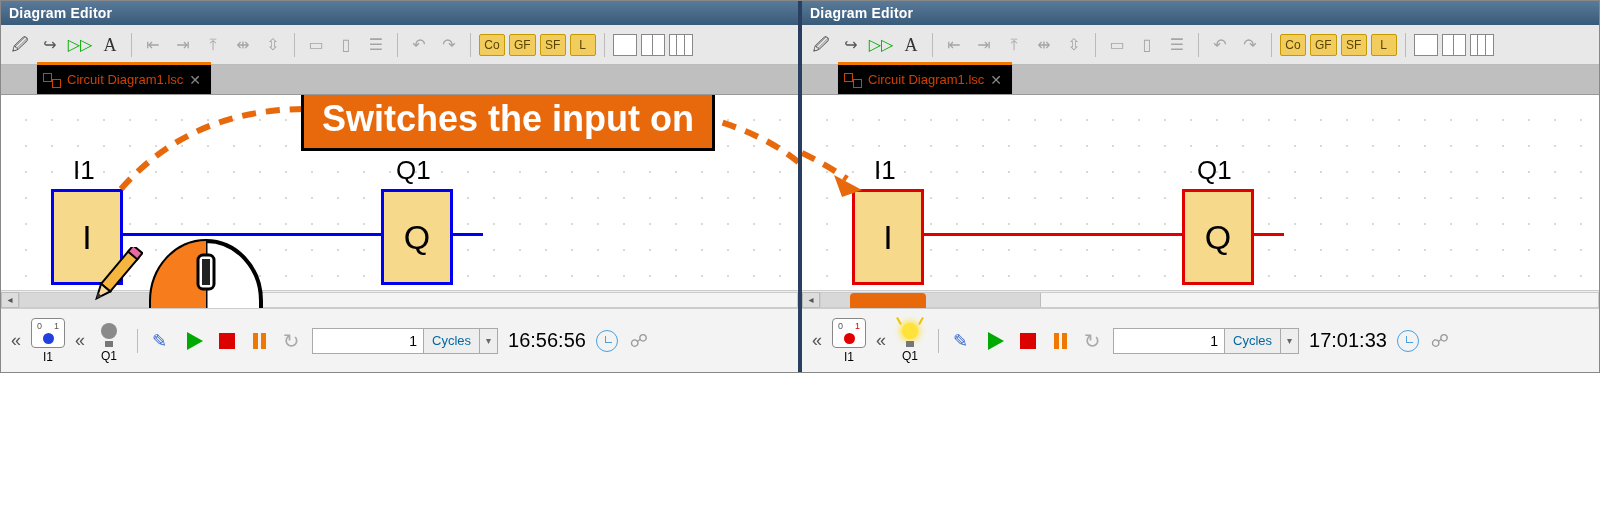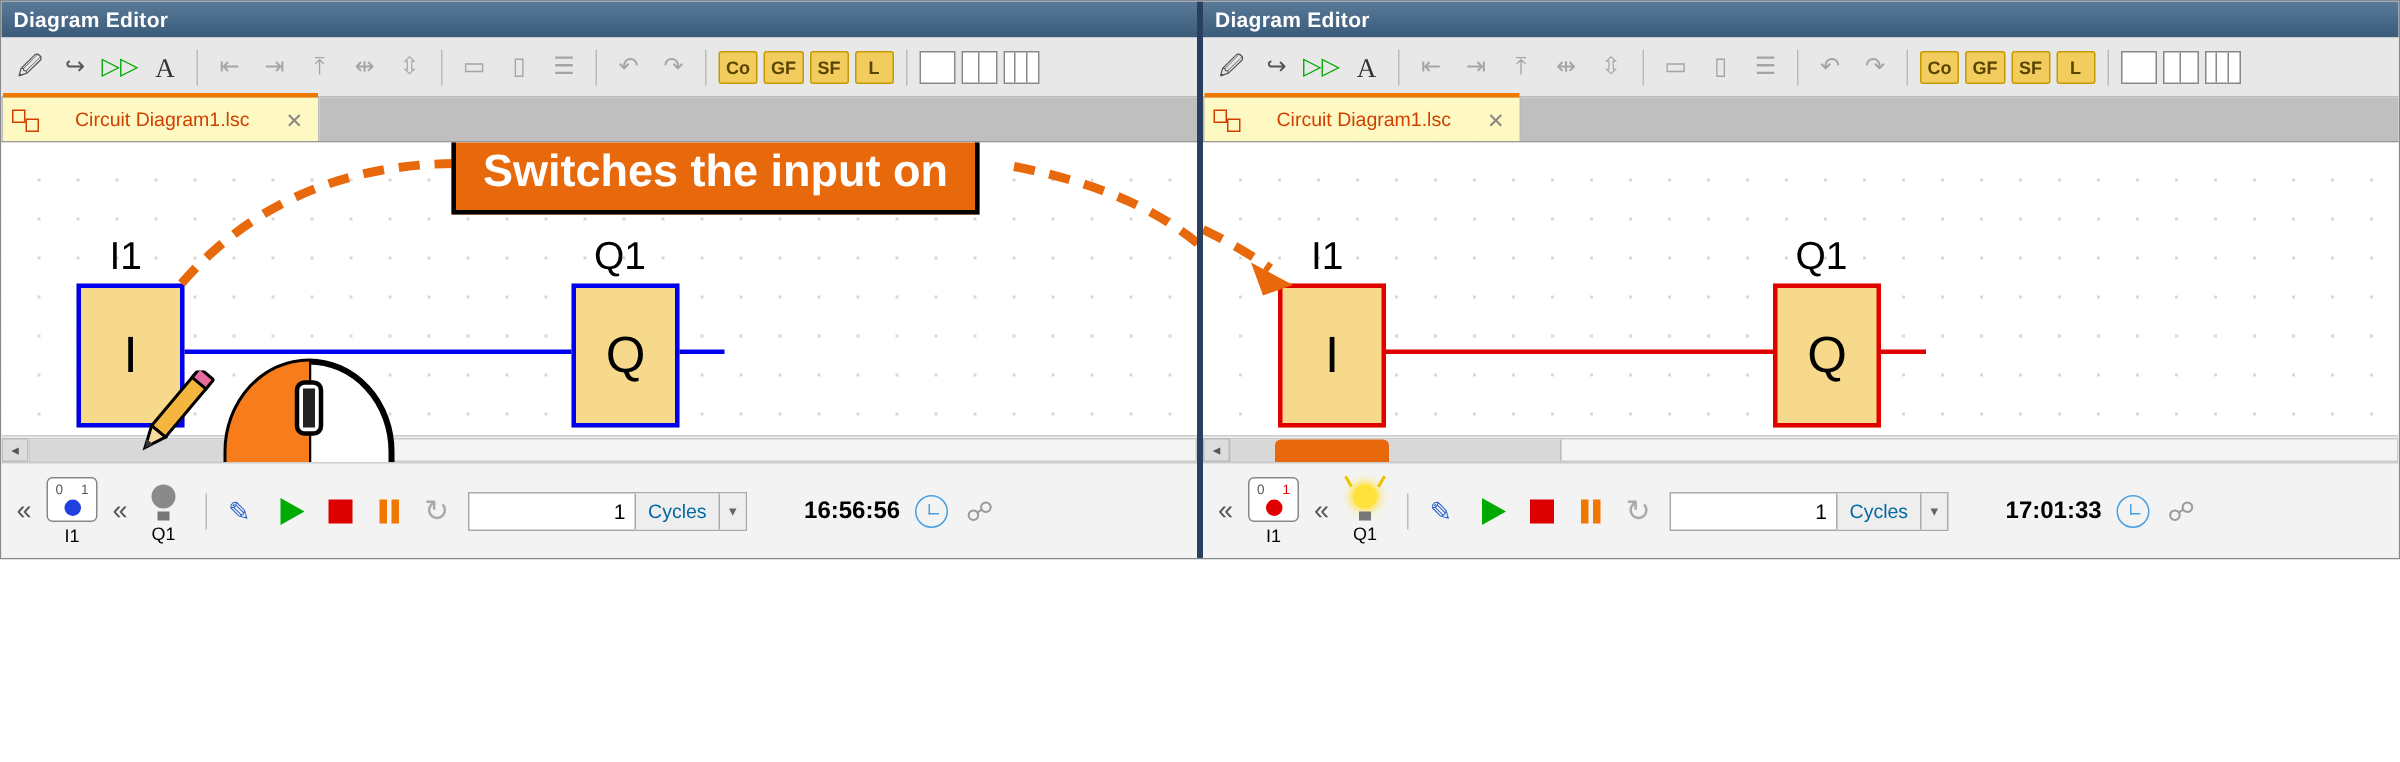--- a/index.html
+++ b/index.html
@@ -21,27 +21,27 @@
   .pane{flex:1;display:flex;flex-direction:column;min-width:0;background:#fff;position:relative;}
   .pane.left{border-right:4px solid #2a3f5f;}
   
   .titlebar{height:24px;background:linear-gradient(#5a7a9a,#3a5a7a);color:#fff;font-size:14px;font-weight:700;display:flex;align-items:center;padding:0 8px;letter-spacing:.2px;}
   
   .toolbar{height:40px;background:var(--toolbar-bg);border-bottom:1px solid var(--toolbar-border);display:flex;align-items:center;padding:0 6px;gap:4px;}
   .tool{width:26px;height:26px;border:1px solid transparent;border-radius:3px;display:flex;align-items:center;justify-content:center;color:#555;}
   .tool.ghost{opacity:.45;}
   .tool .glyph{font-size:16px;line-height:1;}
   .sep{width:1px;height:24px;background:var(--toolbar-border);margin:0 4px;}
-  .chip{height:22px;min-width:26px;padding:0 4px;border:1.5px solid var(--gold-dark);background:var(--gold);color:#5a4500;font-size:12px;font-weight:700;display:flex;align-items:center;justify-content:center;border-radius:2px;}
+  .chip{height:22px;min-width:26px;padding:0 4px;border:1.5px solid var(--gold-dark);background:var(--gold);color:#5a4500;font-size:12px;font-weight:400;display:flex;align-items:center;justify-content:center;border-radius:2px;}
   .layout-btn{width:24px;height:22px;border:1px solid #888;background:#fff;display:flex;}
   .layout-btn .col{flex:1;border-right:1px solid #888;}
   .layout-btn .col:last-child{border-right:none;}
   
   .tabstrip{height:30px;background:#bfbfbf;display:flex;align-items:flex-end;border-bottom:1px solid #999;}
-  .tab{height:30px;background:#fef9c3;border:1px solid #bbb;border-bottom:none;display:flex;align-items:center;padding:0 10px 0 6px;gap:24px;font-size:13px;color:#d04000;position:relative;}
+  .tab{height:30px;background:#000000;border:1px solid #bbb;border-bottom:none;display:flex;align-items:center;padding:0 10px 0 6px;gap:6px;font-size:13px;color:#d04000;position:relative;margin-left:35px;}
   .tab::before{content:"";position:absolute;left:0;right:0;top:-3px;height:3px;background:var(--accent);}
   .tab .sim-ico{width:18px;height:14px;position:relative;}
   .tab .sim-ico::before{content:"";position:absolute;left:0;top:0;width:7px;height:7px;border:1px solid #d04000;}
   .tab .sim-ico::after{content:"";position:absolute;left:9px;top:6px;width:7px;height:7px;border:1px solid #d04000;}
   .tab .close{color:#888;font-size:14px;}
   
   .canvas-wrap{flex:1;position:relative;overflow:hidden;background:#fff;}
   .canvas{position:absolute;inset:0 0 18px 0;background-image:radial-gradient(#d8d8d8 1px, transparent 1px);background-size:26px 26px;background-position:12px 12px;}
   .hscroll{position:absolute;left:0;right:0;bottom:0;height:18px;background:#eee;border-top:1px solid #ccc;display:flex;align-items:center;}
   .hscroll .arrow{width:18px;height:16px;background:#ddd;border:1px solid #bbb;display:flex;align-items:center;justify-content:center;font-size:10px;color:#555;}
@@ -49,21 +49,21 @@
   .hscroll .thumb{position:absolute;left:0;top:0;bottom:0;width:220px;background:#d8d8d8;border-right:1px solid #bbb;}
   
   .lbl{position:absolute;font-size:26px;font-family:Arial;color:#000;}
   .block{position:absolute;width:72px;height:96px;background:var(--block-fill);display:flex;align-items:center;justify-content:center;font-size:34px;font-family:Arial;}
   .block.blue{border:3px solid var(--blue);}
   .block.red{border:3px solid var(--red);}
   .wire{position:absolute;height:3px;}
   .wire.blue{background:var(--blue);}
   .wire.red{background:var(--red);}
   
-  .callout{position:absolute;background:var(--accent-dark);color:#fff;border:3px solid #000;font-size:30px;font-weight:700;padding:8px 18px;white-space:nowrap;z-index:5;}
+  .callout{position:absolute;background:var(--accent-dark);color:#fff;border:3px solid #000;font-size:36px;font-weight:700;padding:8px 18px;white-space:nowrap;z-index:5;}
   .arrow-svg{position:absolute;z-index:4;pointer-events:none;}
   
   .mouse{position:absolute;z-index:6;}
   .mouse svg{display:block;}
   
   .step{position:absolute;width:76px;height:76px;background:var(--accent-dark);color:#fff;font-size:44px;font-weight:700;display:flex;align-items:center;justify-content:center;border-radius:4px;z-index:5;}
   
   .simbar{height:64px;border-top:1px solid #ccc;background:#f3f3f3;display:flex;align-items:center;padding:0 10px;gap:10px;font-size:14px;}
   .simbar .col{display:flex;flex-direction:column;align-items:center;gap:2px;font-size:12px;}
   .dbl-chevron{font-size:18px;color:#555;}
@@ -83,21 +83,21 @@
   .pen-ico::before{content:"✎";position:absolute;font-size:18px;color:#3366cc;left:0;top:0;}
   .play{width:0;height:0;border-left:16px solid #0a0;border-top:9px solid transparent;border-bottom:9px solid transparent;}
   .stopb{width:16px;height:16px;background:#d00;}
   .pauseb{display:flex;gap:3px;}
   .pauseb span{width:5px;height:16px;background:var(--accent);}
   .redo-ico{font-size:20px;color:#aaa;}
   .cycle-box{display:flex;align-items:center;border:1px solid #aaa;height:26px;background:#fff;}
   .cycle-box .num{width:110px;text-align:right;padding:0 6px;font-size:14px;}
   .cycle-box .unit{border-left:1px solid #aaa;padding:0 8px;font-size:13px;color:#0369a1;background:#eee;height:100%;display:flex;align-items:center;}
   .cycle-box .dd{width:18px;border-left:1px solid #aaa;display:flex;align-items:center;justify-content:center;color:#666;font-size:10px;background:#eee;height:100%;}
-  .clock{font-weight:700;font-size:16px;margin-left:28px;}
+  .clock{font-weight:400;font-size:20px;}
   .mini{width:22px;height:22px;display:flex;align-items:center;justify-content:center;}
   .mini.clk{border:1.5px solid #4aa0e0;border-radius:50%;position:relative;}
   .mini.clk::after{content:"";position:absolute;width:6px;height:6px;border-left:1.5px solid #4aa0e0;border-bottom:1.5px solid #4aa0e0;left:8px;top:5px;}
   .mini.tree{color:#999;font-size:18px;}
   .pencil-cursor{position:absolute;z-index:6;}
 </style>
 </head>
 <body>
 
 <div class="app">

